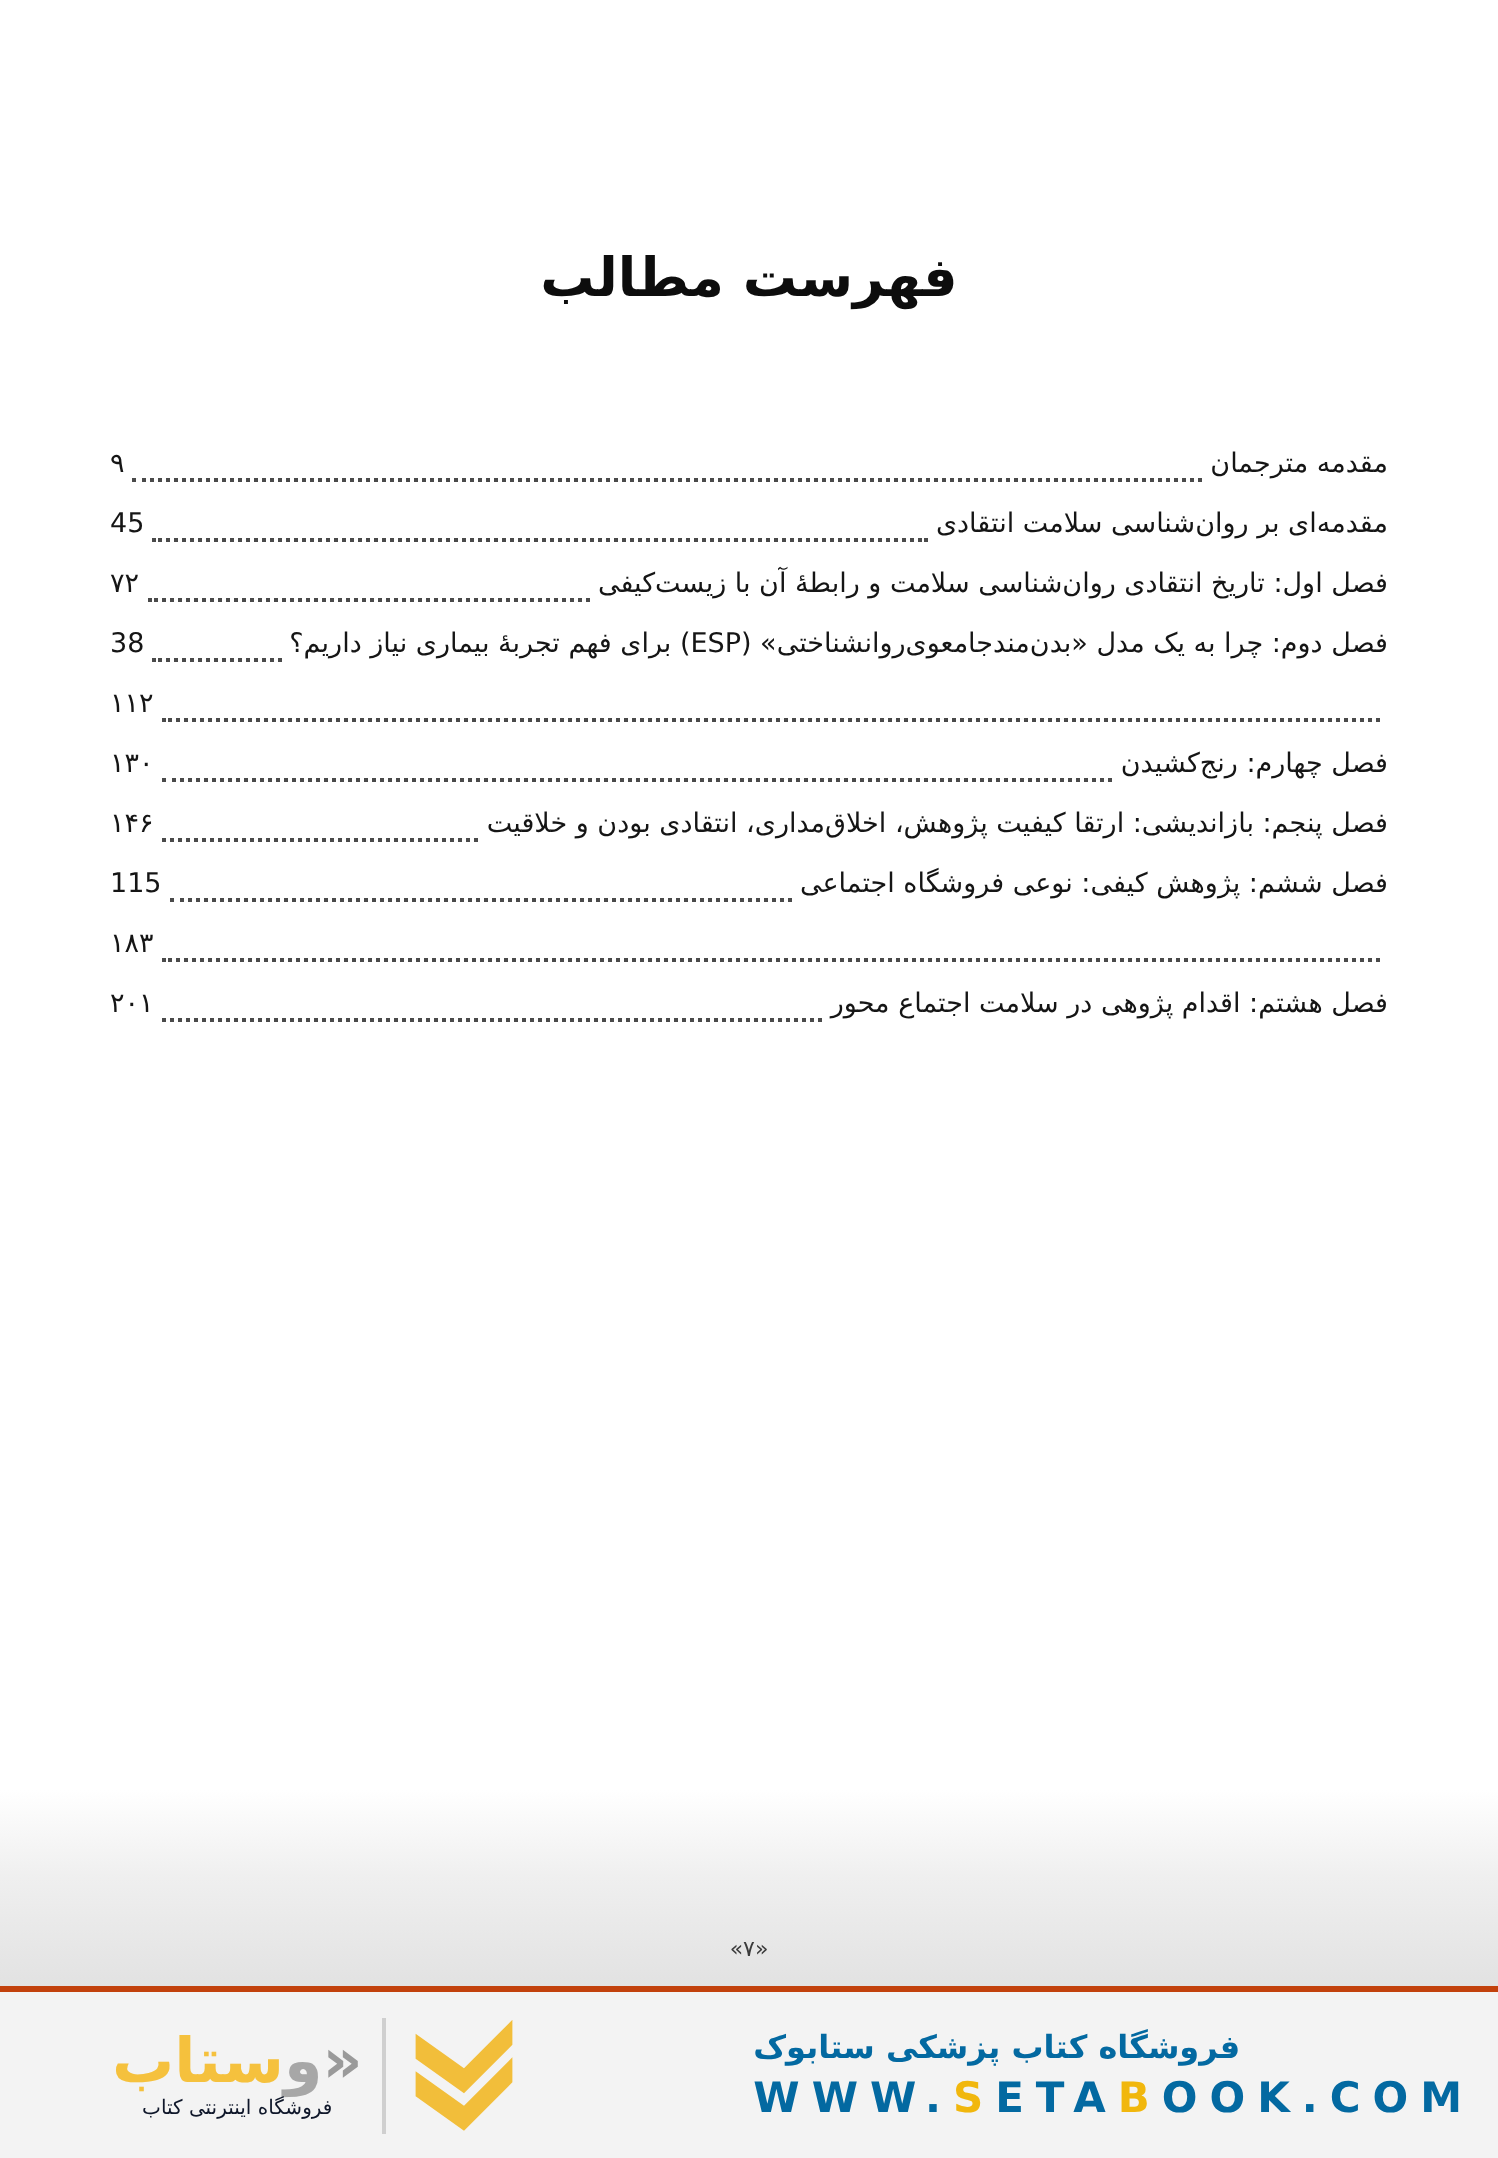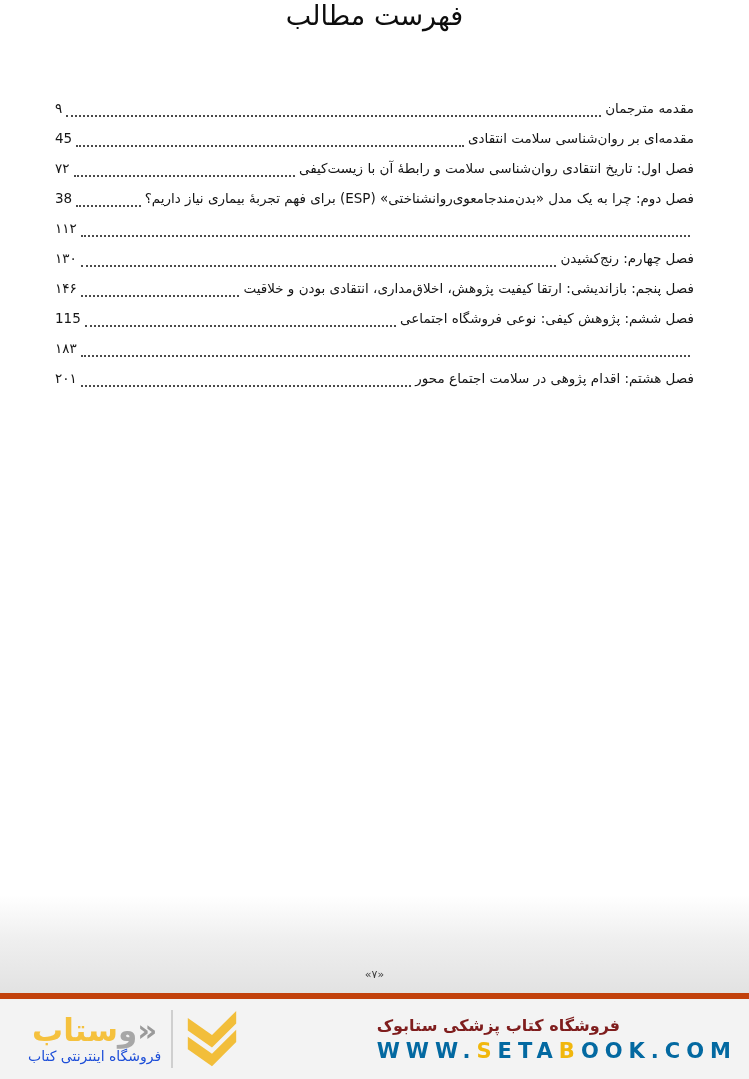--- a/index.html
+++ b/index.html
@@ -9,25 +9,27 @@
     width: 749px; height: 1079px;
     background: #ffffff;
     font-family: "DejaVu Sans", "Liberation Sans", sans-serif;
     overflow: hidden;
   }
 
   
   .doc-page { position: absolute; inset: 0 0 86px 0; background: #ffffff; }
 
   .page-title {
+    padding-top: 92px;
     text-align: center;
     font-size: 27px;
-    font-weight: 400;
+    font-weight: 700;
     color: #0d0d0d;
     letter-spacing: 0.5px;
+    margin-top: 32px;
   }
 
   .toc {
     direction: rtl;
     margin: 68px 55px 0 55px;
   }
   .toc-row {
     display: flex;
     align-items: flex-end;
     font-size: 13.5px;
@@ -60,58 +62,58 @@
     font-size: 11px;
     color: #3c3c3c;
   }
 
   
   .footer {
     position: absolute;
     left: 0; right: 0; bottom: 0;
     height: 86px;
     background: #f3f3f3;
-    border-top: 6px solid #c2410c;
+    border-top: 3px solid #c2410c;
     display: flex;
     align-items: center;
     justify-content: space-between;
-    padding: 0 10px 0 28px;
+    padding: 0 10px 0 56px;
   }
 
   .brand-left { display: flex; align-items: center; gap: 10px; cursor: pointer; }
   .wordmark-block { text-align: center; }
   .wordmark {
     direction: rtl;
     font-size: 31px;
     font-weight: 700;
     line-height: 32px;
     letter-spacing: 0;
     white-space: nowrap;
   }
   .wordmark .yellow { color: #f5c13d; }
   .wordmark .gray { color: #a7a7a7; }
   .wordmark .mark { color: #9a9a9a; font-weight: 700; }
   .tagline {
     direction: rtl;
-    font-size: 14px;
-    color: #1d4ed8;
+    font-size: 10px;
+    color: #0f172a;
     margin-top: 2px;
   }
   .brand-divider {
     width: 2px; height: 58px;
     background: #cfcfcf;
   }
   .emblem { display: block; }
 
   .brand-right { text-align: left; padding-right: 2px; }
   .store-line {
     direction: rtl;
     font-size: 16px;
     font-weight: 600;
-    color: #7f1d1d;
+    color: #0369a1;
     text-align: left;
     margin-bottom: 4px;
     letter-spacing: 0.3px;
   }
   .website {
     font-size: 21px;
     font-weight: 700;
     letter-spacing: 6px;
     white-space: nowrap;
   }

